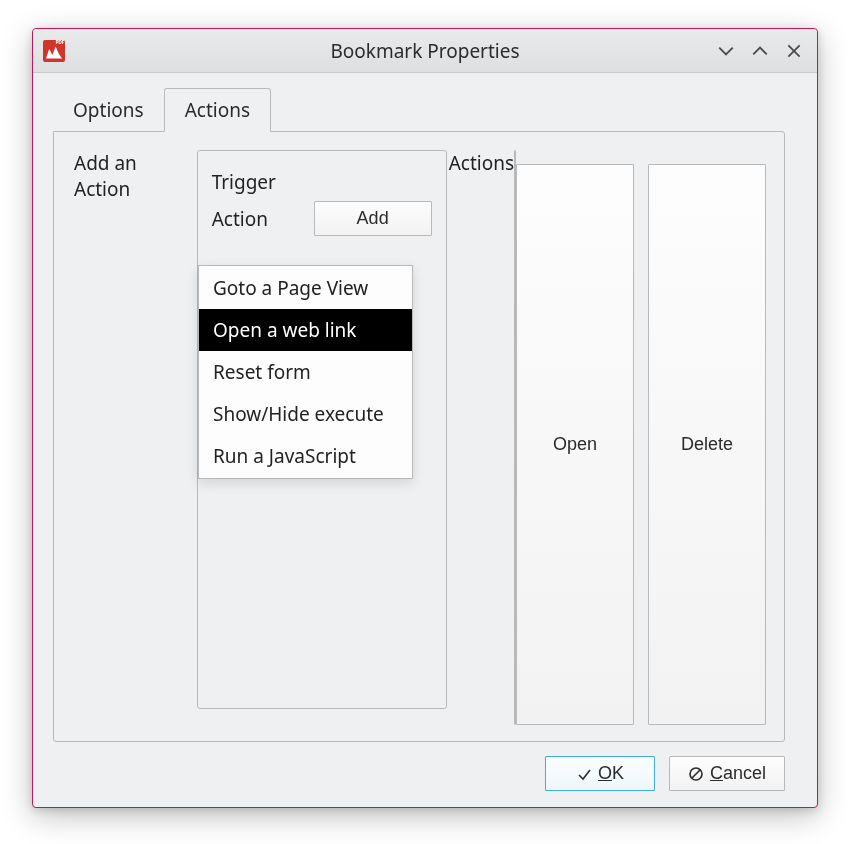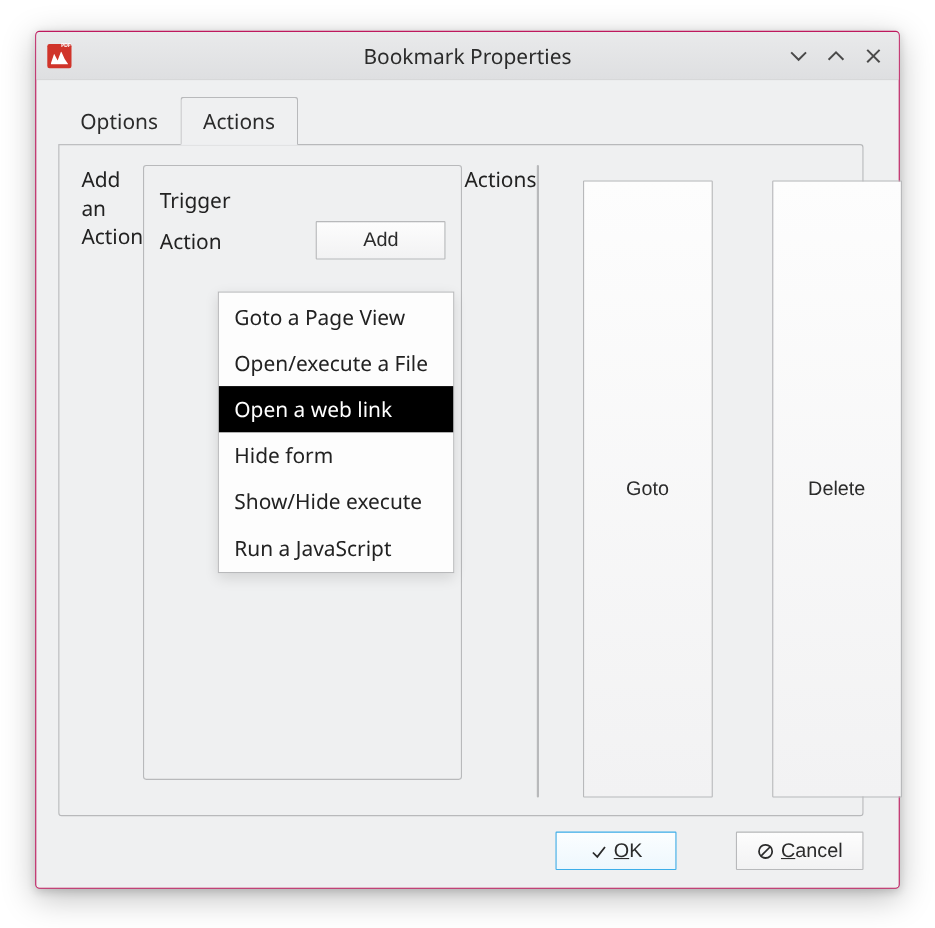--- a/index.html
+++ b/index.html
@@ -164,21 +164,20 @@
     border-radius: 1px;
     font-size: 18px;
     color: #2b2b2b;
     padding: 6px 18px;
     cursor: default;
     display: inline-flex;
     align-items: center;
     gap: 6px;
     min-width: 110px;
     justify-content: center;
-    margin-left: 40px;
   }
   .btn.primary {
     border: 1px solid #3daee9;
     background: linear-gradient(to bottom, #fbfeff, #eef7fd);
   }
   .btn .u { text-decoration: underline; }
   .btn svg { width: 16px; height: 16px; }
 
   .tree-frame {
     border: 1px solid #b8b9bb;
@@ -303,29 +302,28 @@
                 </svg>
             </span>
             <span>Mou</span>
           </div>
           <div class="tree-row tree-child">
             <span>G</span>
           </div>
         </div>
 
         <div class="row-actions">
-          <button class="btn" style="min-width:118px">Goto</button>
+          <button class="btn" style="min-width:118px">Open</button>
           <button class="btn" style="min-width:118px">Delete</button>
         </div>
 
         <div class="dropdown" id="dropdown">
             <div class="dropdown-item">Goto a Page View</div>
-            <div class="dropdown-item">Open/execute a File</div>
             <div class="dropdown-item selected">Open a web link</div>
-            <div class="dropdown-item">Hide form</div>
+            <div class="dropdown-item">Reset form</div>
             <div class="dropdown-item">Show/Hide execute</div>
             <div class="dropdown-item">Run a JavaScript</div>
           </div>
 
       </div>
 
       <div class="dialog-buttons">
         <button class="btn primary">
           <svg viewBox="0 0 16 16">
               <polyline points="3,9 7,13 14,4" fill="none" stroke="#2b2b2b" stroke-width="1.6"></polyline>

